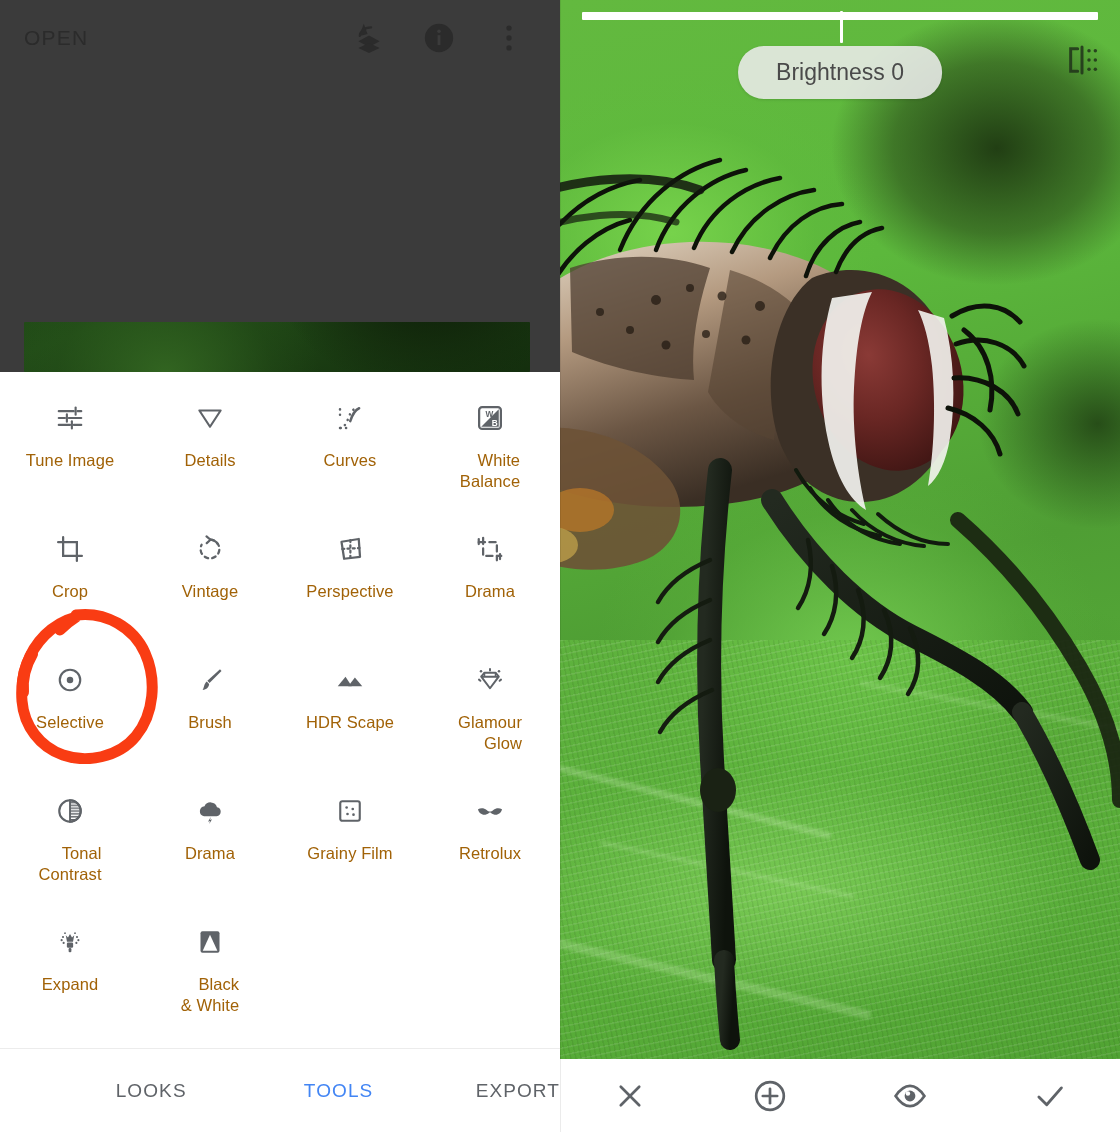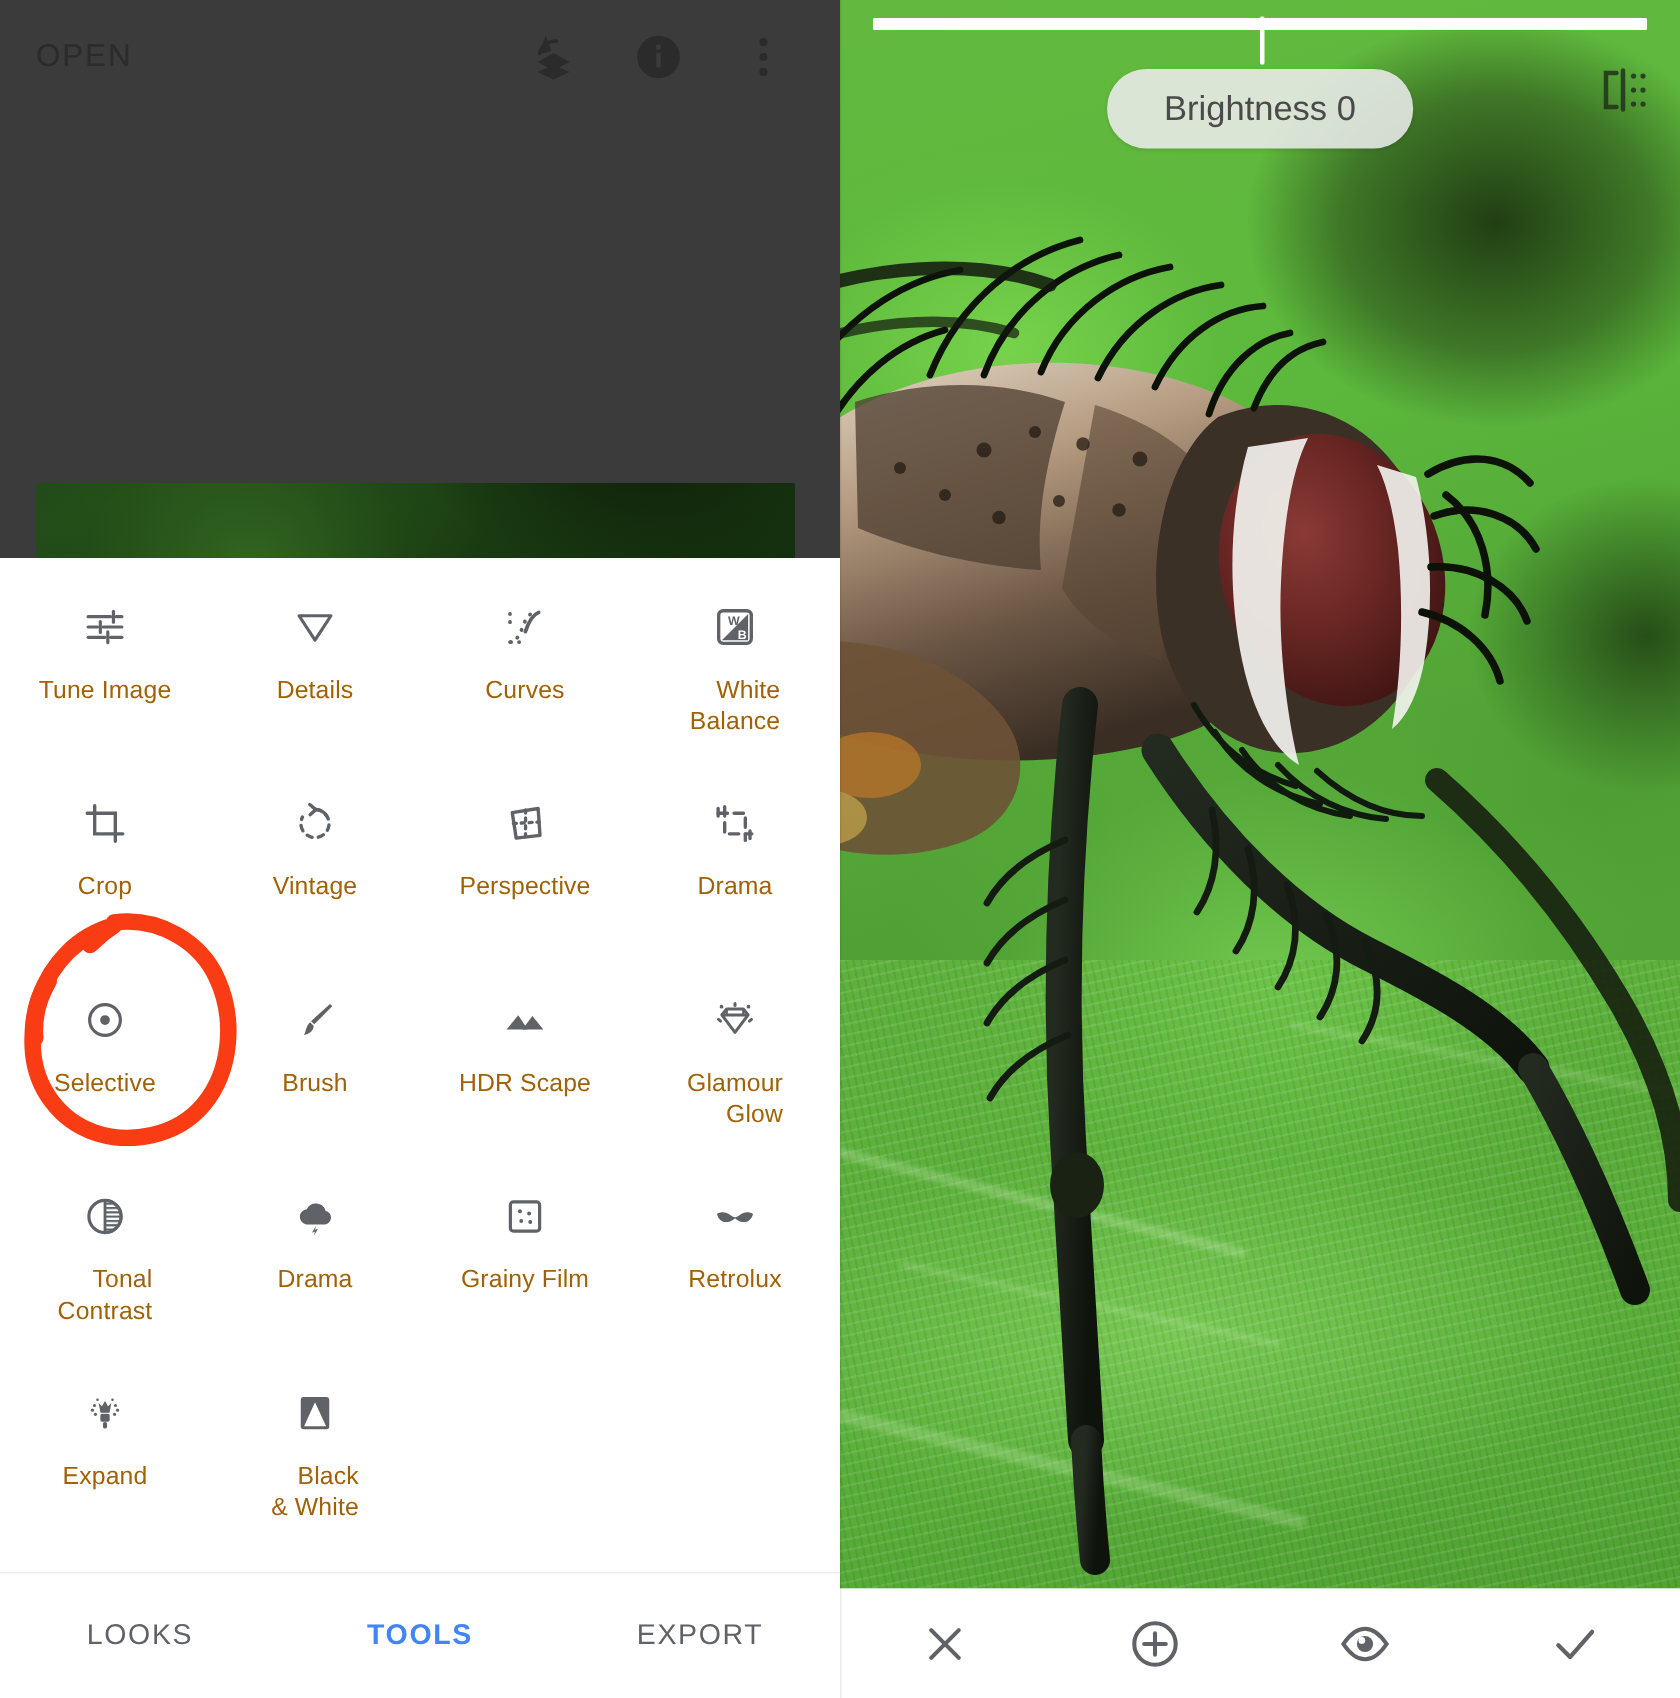--- a/index.html
+++ b/index.html
@@ -116,27 +116,27 @@
     position: absolute;
     left: 0; top: 1048px;
     width: 560px; height: 84px;
     background: #ffffff;
     border-top: 1px solid #ececec;
     display: flex;
     align-items: center;
   }
   .tab-item {
     flex: 1;
-    text-align: center;
+    text-align: right;
     font-size: 19px;
     letter-spacing: 1.1px;
     color: #5f6368;
     cursor: pointer;
   }
-  .tab-item.active { color: #4285f4; font-weight: 700; }
+  .tab-item.active { color: #4285f4; font-weight: 400; }
 
   
   #right-panel {
     position: relative;
     width: 560px; height: 1132px;
     background: #ffffff;
     overflow: hidden;
   }
   .photo-area {
     position: absolute;

